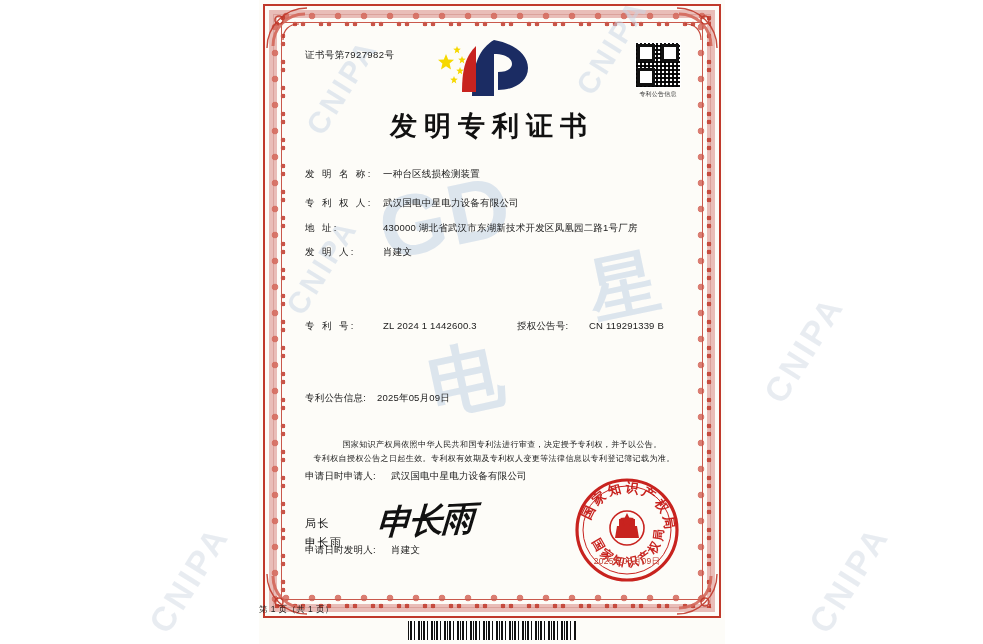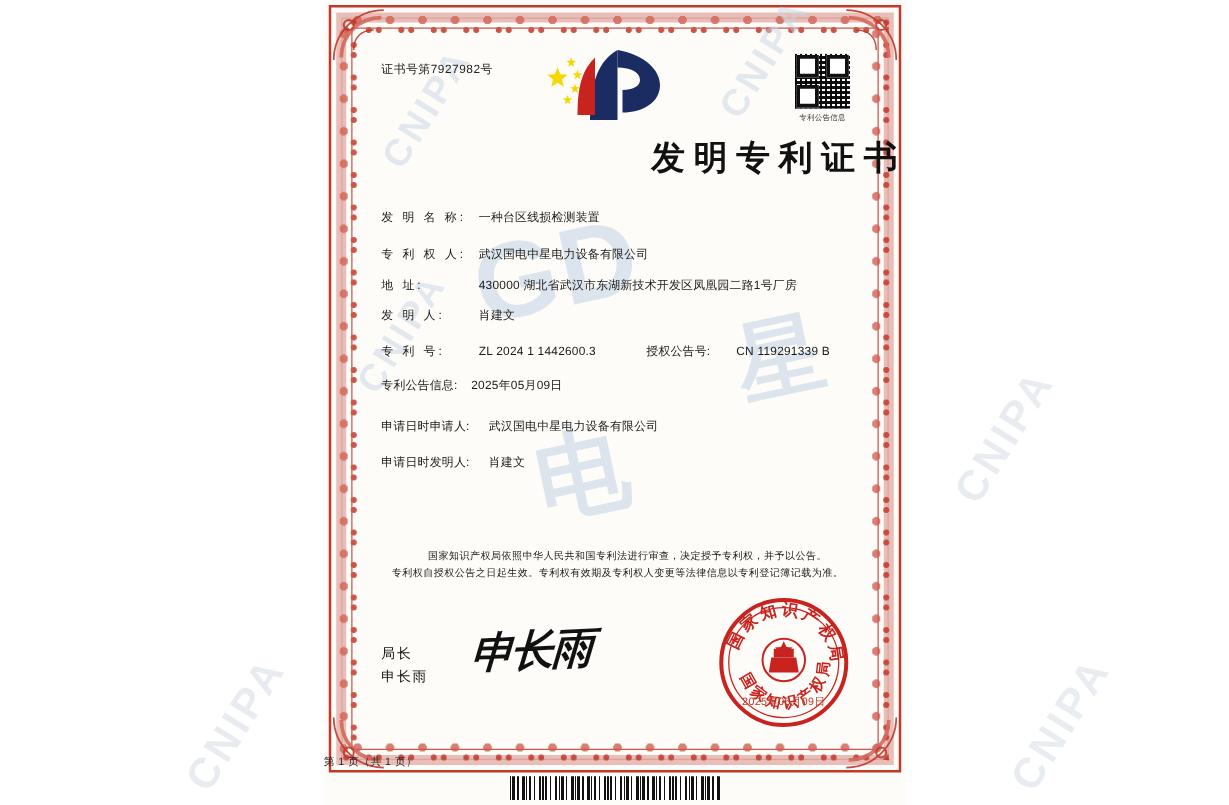--- a/index.html
+++ b/index.html
@@ -195,21 +195,21 @@
     height: 62px;
   }
   .emblem-inner {
     position: relative;
     width: 120px; height: 62px;
     margin: 0 auto;
   }
   .title {
     position: absolute;
     left: 0; right: 0; top: 108px;
-    text-align: right;
+    text-align: center;
     font-family: "DejaVu Serif", serif;
     font-weight: bold;
     font-size: 27px;
     letter-spacing: 7px;
     color: #111;
   }
 
   
   .fields {
     position: absolute;
@@ -221,21 +221,21 @@
     margin-bottom: 11.5px;
     font-size: 9.5px;
     color: #1a1a1a;
   }
   .flabel {
     width: 78px;
     flex: none;
     letter-spacing: 2.4px;
     white-space: nowrap;
   }
-  .flabel.tight { letter-spacing: .2px; }
+  .flabel.tight { letter-spacing: .2px; margin-top: 45px; }
   .fvalue {
     flex: 1;
     letter-spacing: .2px;
     white-space: nowrap;
     overflow: hidden;
   }
   .frow.two-col .col {
     display: flex;
     align-items: baseline;
   }

